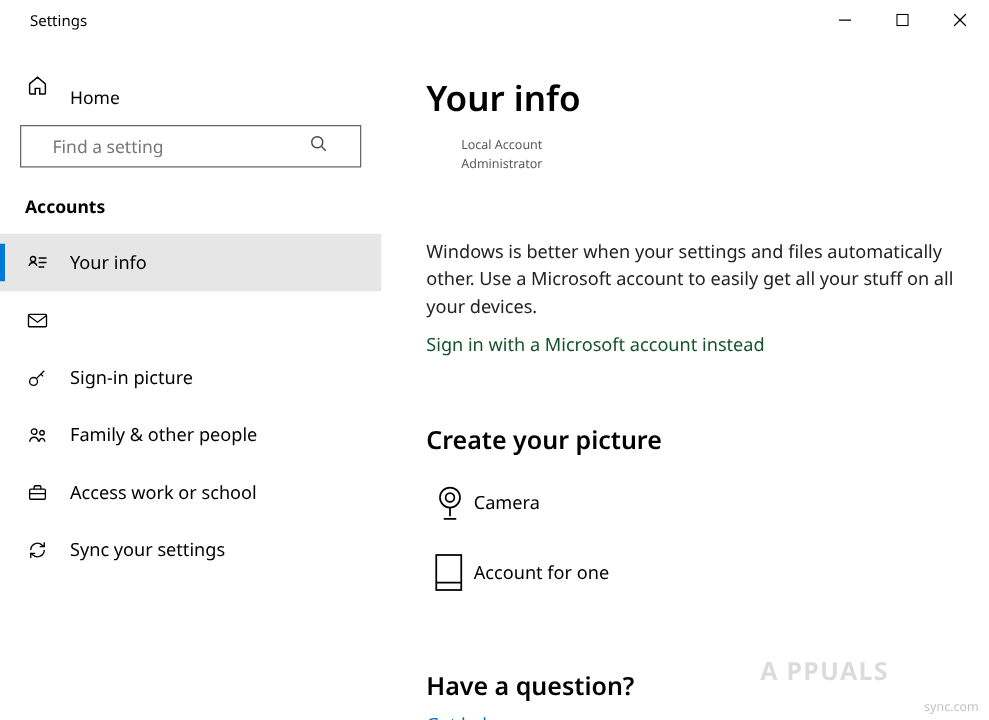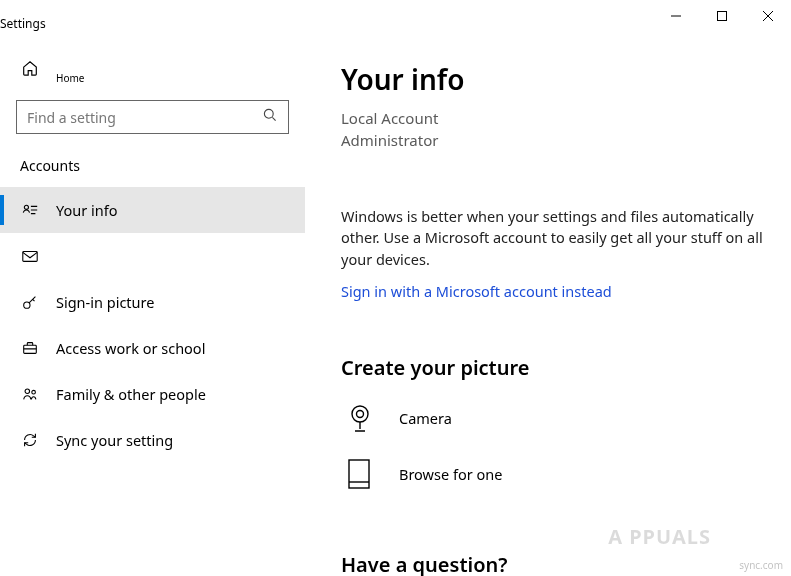--- a/index.html
+++ b/index.html
@@ -1,53 +1,53 @@
 <!DOCTYPE html>
 <html><head>
   <meta charset="utf-8">
   <style>
     * { box-sizing: border-box; margin: 0; padding: 0; font-family: "Segoe UI", system-ui, sans-serif; }
     body { width: 791px; height: 576px; background: #ffffff; color: #000000; overflow: hidden; position: relative; }
 
-    .titlebar { height: 32px; display: flex; align-items: flex-end; padding-left: 0; font-size: 12px; position: relative; }
+    .titlebar { height: 32px; display: flex; align-items: center; padding-left: 24px; font-size: 12px; position: relative; }
     .titlebar .caption { color: #000; }
     .window-controls { position: absolute; right: 0; top: 0; height: 32px; display: flex; }
     .window-controls .wc { width: 46px; height: 32px; display: flex; align-items: center; justify-content: center; cursor: default; }
     .window-controls svg { display: block; }
 
     .body-wrap { display: flex; height: calc(576px - 32px); }
 
     .sidebar { width: 305px; padding-top: 18px; display: flex; flex-direction: column; }
     .home-row { height: 36px; display: flex; align-items: center; padding-left: 20px; gap: 16px; cursor: default; }
-    .home-row .label { font-size: 10px; margin-top: 20px; }
+    .home-row .label { font-size: 14px; margin-top: 20px; }
     .icon-slot { width: 20px; height: 20px; display: flex; align-items: center; justify-content: center; }
 
     .search-wrap { margin: 14px 16px 0 16px; }
-    .search-box { width: 100%; height: 34px; border: 1px solid #666; background: #fff; display: flex; align-items: center; padding: 0 10px; font-size: 14px; color: #666; justify-content: space-between; }
+    .search-box { width: 100%; height: 34px; border: 1px solid #666; background: #fff; display: flex; align-items: center; padding: 0 25px; font-size: 14px; color: #666; justify-content: space-between; }
     .search-box .placeholder { color: #777; }
     .search-box .sicon { color: #555; }
 
-    .category-header { font-size: 14px; font-weight: 400; padding: 22px 0 6px 20px; }
+    .category-header { font-size: 14px; font-weight: 700; padding: 22px 0 6px 20px; }
 
     .nav { margin-top: 6px; }
     .nav-item { height: 46px; display: flex; align-items: center; padding-left: 20px; gap: 16px; cursor: default; position: relative; font-size: 14.5px; }
     .nav-item.selected { background: #e6e6e6; }
     .nav-item.selected::before { content: ""; position: absolute; left: 0; top: 8px; bottom: 8px; width: 4px; background: #0078d7; }
 
     .main { flex: 1; padding: 28px 28px 0 36px; overflow: hidden; }
     .page-title { font-size: 28px; font-weight: 600; margin-bottom: 10px; }
-    .subline { font-size: 15px; color: #5a5a5a; line-height: 1.45; }
+    .subline { font-size: 10px; color: #5a5a5a; line-height: 1.45; margin-left: 28px; }
 
     .body-text { font-size: 14.5px; line-height: 1.5; color: #222; margin-top: 54px; }
-    .link { color: #1d4ed8; font-size: 14.5px; margin-top: 10px; display: inline-block; cursor: default; }
+    .link { color: #14532d; font-size: 14.5px; margin-top: 10px; display: inline-block; cursor: default; }
 
     .section-h { font-size: 20px; font-weight: 600; margin-top: 52px; }
     .section-h.tight { margin-top: 58px; }
 
-    .pic-row { display: flex; align-items: center; gap: 20px; margin-top: 18px; }
+    .pic-row { display: flex; align-items: center; margin-top: 18px; }
     .pic-row .pic-icon { width: 38px; height: 38px; display: flex; align-items: center; justify-content: center; }
     .pic-row .pic-label { font-size: 14.5px; }
 
     .help-link { color: #0072c6; font-size: 14.5px; margin-top: 8px; display: inline-block; cursor: default; }
 
     .watermark { position: absolute; right: 80px; bottom: 26px; font-size: 20px; font-weight: 700; color: rgba(0,0,0,0.14); letter-spacing: 1px; }
     .wsx { position: absolute; right: 8px; bottom: 4px; font-size: 10px; color: rgba(0,0,0,0.25); }
   </style>
 </head>
 <body>
@@ -127,46 +127,46 @@
               <circle cx="6.5" cy="13.5" r="3.5"></circle>
               <path d="M9 11l7-7M13 7l2 2"></path>
             </svg>
         </span>
         <span>Sign-in picture</span>
       </div>
 
       <div class="nav-item">
         <span class="icon-slot">
           <svg width="18" height="18" viewBox="0 0 20 20" fill="none" stroke="#000" stroke-width="1.2">
-              <rect x="3" y="7" width="14" height="9" rx="1"></rect>
-              <path d="M7 7V5a1 1 0 0 1 1-1h4a1 1 0 0 1 1 1v2M3 11h14"></path>
-            </svg>
-        </span>
-        <span>Access work or school</span>
-      </div>
-
-      <div class="nav-item">
-        <span class="icon-slot">
-          <svg width="18" height="18" viewBox="0 0 20 20" fill="none" stroke="#000" stroke-width="1.2">
               <circle cx="7" cy="7" r="2.5"></circle>
               <circle cx="14" cy="8" r="2"></circle>
               <path d="M3 16c.5-2.5 2-4 4-4s3.5 1.5 4 4M11.5 16c.3-1.8 1.3-3 2.5-3s2.2 1.2 2.5 3"></path>
             </svg>
         </span>
         <span>Family &amp; other people</span>
       </div>
 
       <div class="nav-item">
         <span class="icon-slot">
           <svg width="18" height="18" viewBox="0 0 20 20" fill="none" stroke="#000" stroke-width="1.2">
+              <rect x="3" y="7" width="14" height="9" rx="1"></rect>
+              <path d="M7 7V5a1 1 0 0 1 1-1h4a1 1 0 0 1 1 1v2M3 11h14"></path>
+            </svg>
+        </span>
+        <span>Access work or school</span>
+      </div>
+
+      <div class="nav-item">
+        <span class="icon-slot">
+          <svg width="18" height="18" viewBox="0 0 20 20" fill="none" stroke="#000" stroke-width="1.2">
               <path d="M4 10a6 6 0 0 1 10-4.5L16 7M16 10a6 6 0 0 1-10 4.5L4 13"></path>
               <path d="M16 3v4h-4M4 17v-4h4"></path>
             </svg>
         </span>
-        <span>Sync your setting</span>
+        <span>Sync your settings</span>
       </div>
 
     </div>
   </div>
 
   <div class="main">
     <div class="page-title">Your info</div>
     <div class="subline">Local Account</div>
     <div class="subline">Administrator</div>
 
@@ -186,21 +186,21 @@
       <span class="pic-label">Camera</span>
     </div>
 
     <div class="pic-row">
       <span class="pic-icon">
         <svg width="30" height="34" viewBox="0 0 30 34" fill="none" stroke="#000" stroke-width="1.4">
             <rect x="4" y="3" width="20" height="28"></rect>
             <path d="M4 25h20"></path>
           </svg>
       </span>
-      <span class="pic-label">Browse for one</span>
+      <span class="pic-label">Account for one</span>
     </div>
 
     <div class="section-h tight">Have a question?</div>
     <a class="help-link">Get help</a>
   </div>
 </div>
 
 <div class="watermark">A  PPUALS</div>
 <div class="wsx">sync.com</div>
 

